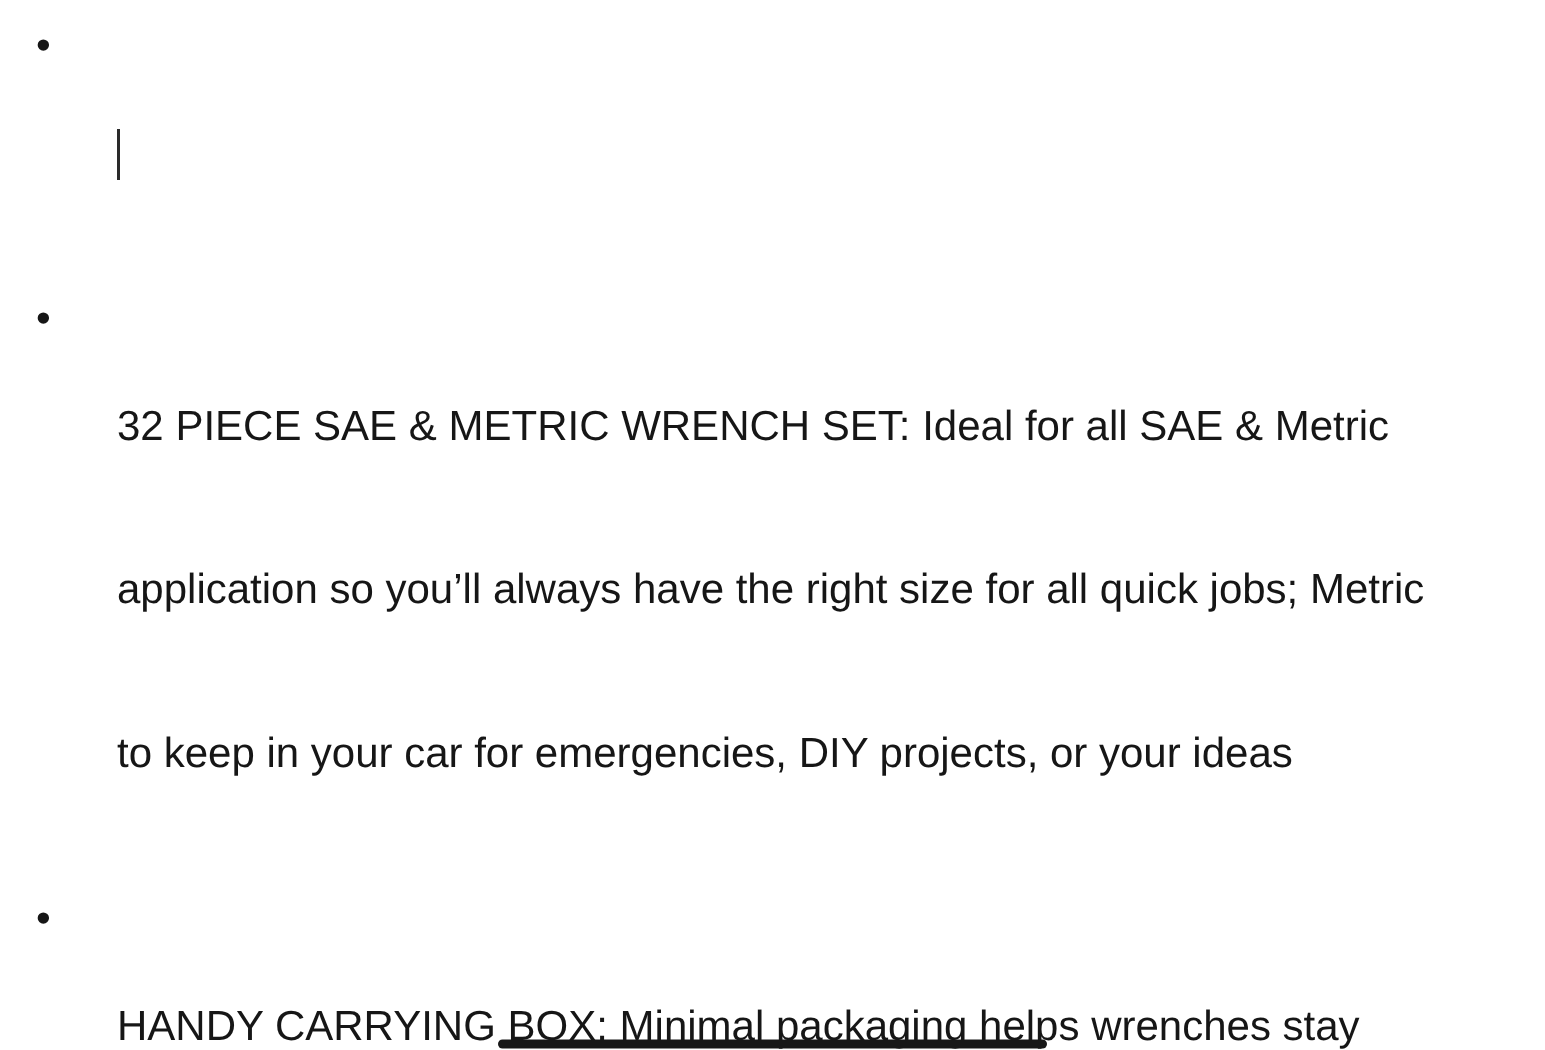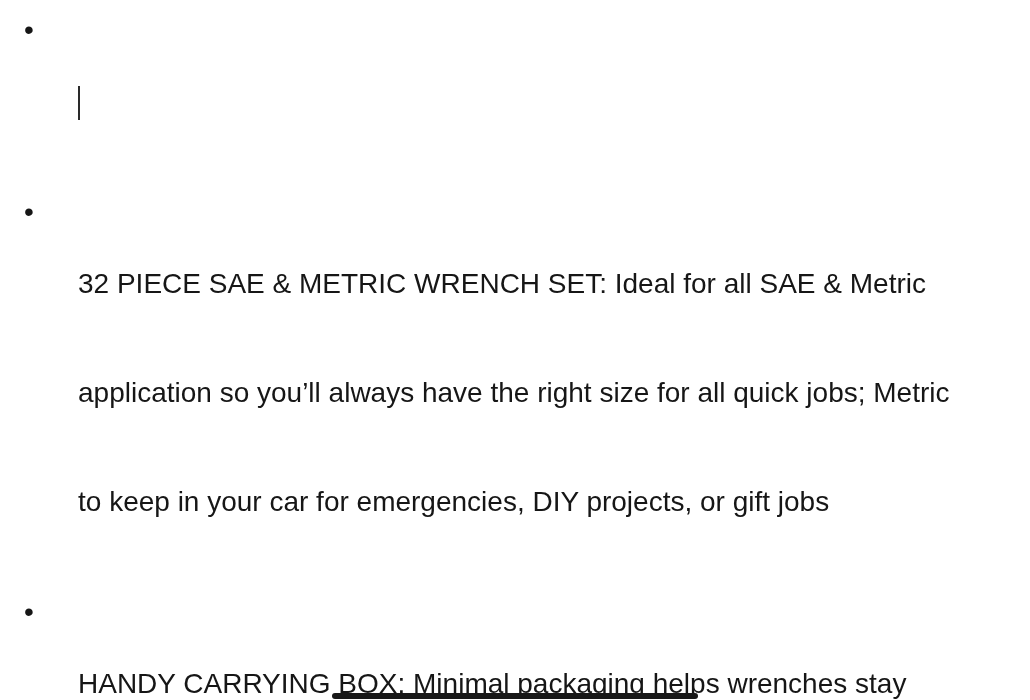--- a/index.html
+++ b/index.html
@@ -67,21 +67,21 @@
     <div class="text-col">
       <div class="line"><span class="caret"></span></div>
     </div>
   </div>
 
   <div class="row">
     <span class="bullet-col">•</span>
     <div class="text-col">
       <div class="line">32 PIECE SAE &amp; METRIC WRENCH SET: Ideal for all SAE &amp; Metric</div>
       <div class="line">application so you’ll always have the right size for all quick jobs; Metric</div>
-      <div class="line">to keep in your car for emergencies, DIY projects, or gift jobs</div>
+      <div class="line">to keep in your car for emergencies, DIY projects, or your ideas</div>
     </div>
   </div>
 
   <div class="row">
     <span class="bullet-col">•</span>
     <div class="text-col">
       <div class="line">HANDY CARRYING BOX: Minimal packaging helps wrenches stay</div>
       
       
     </div>

